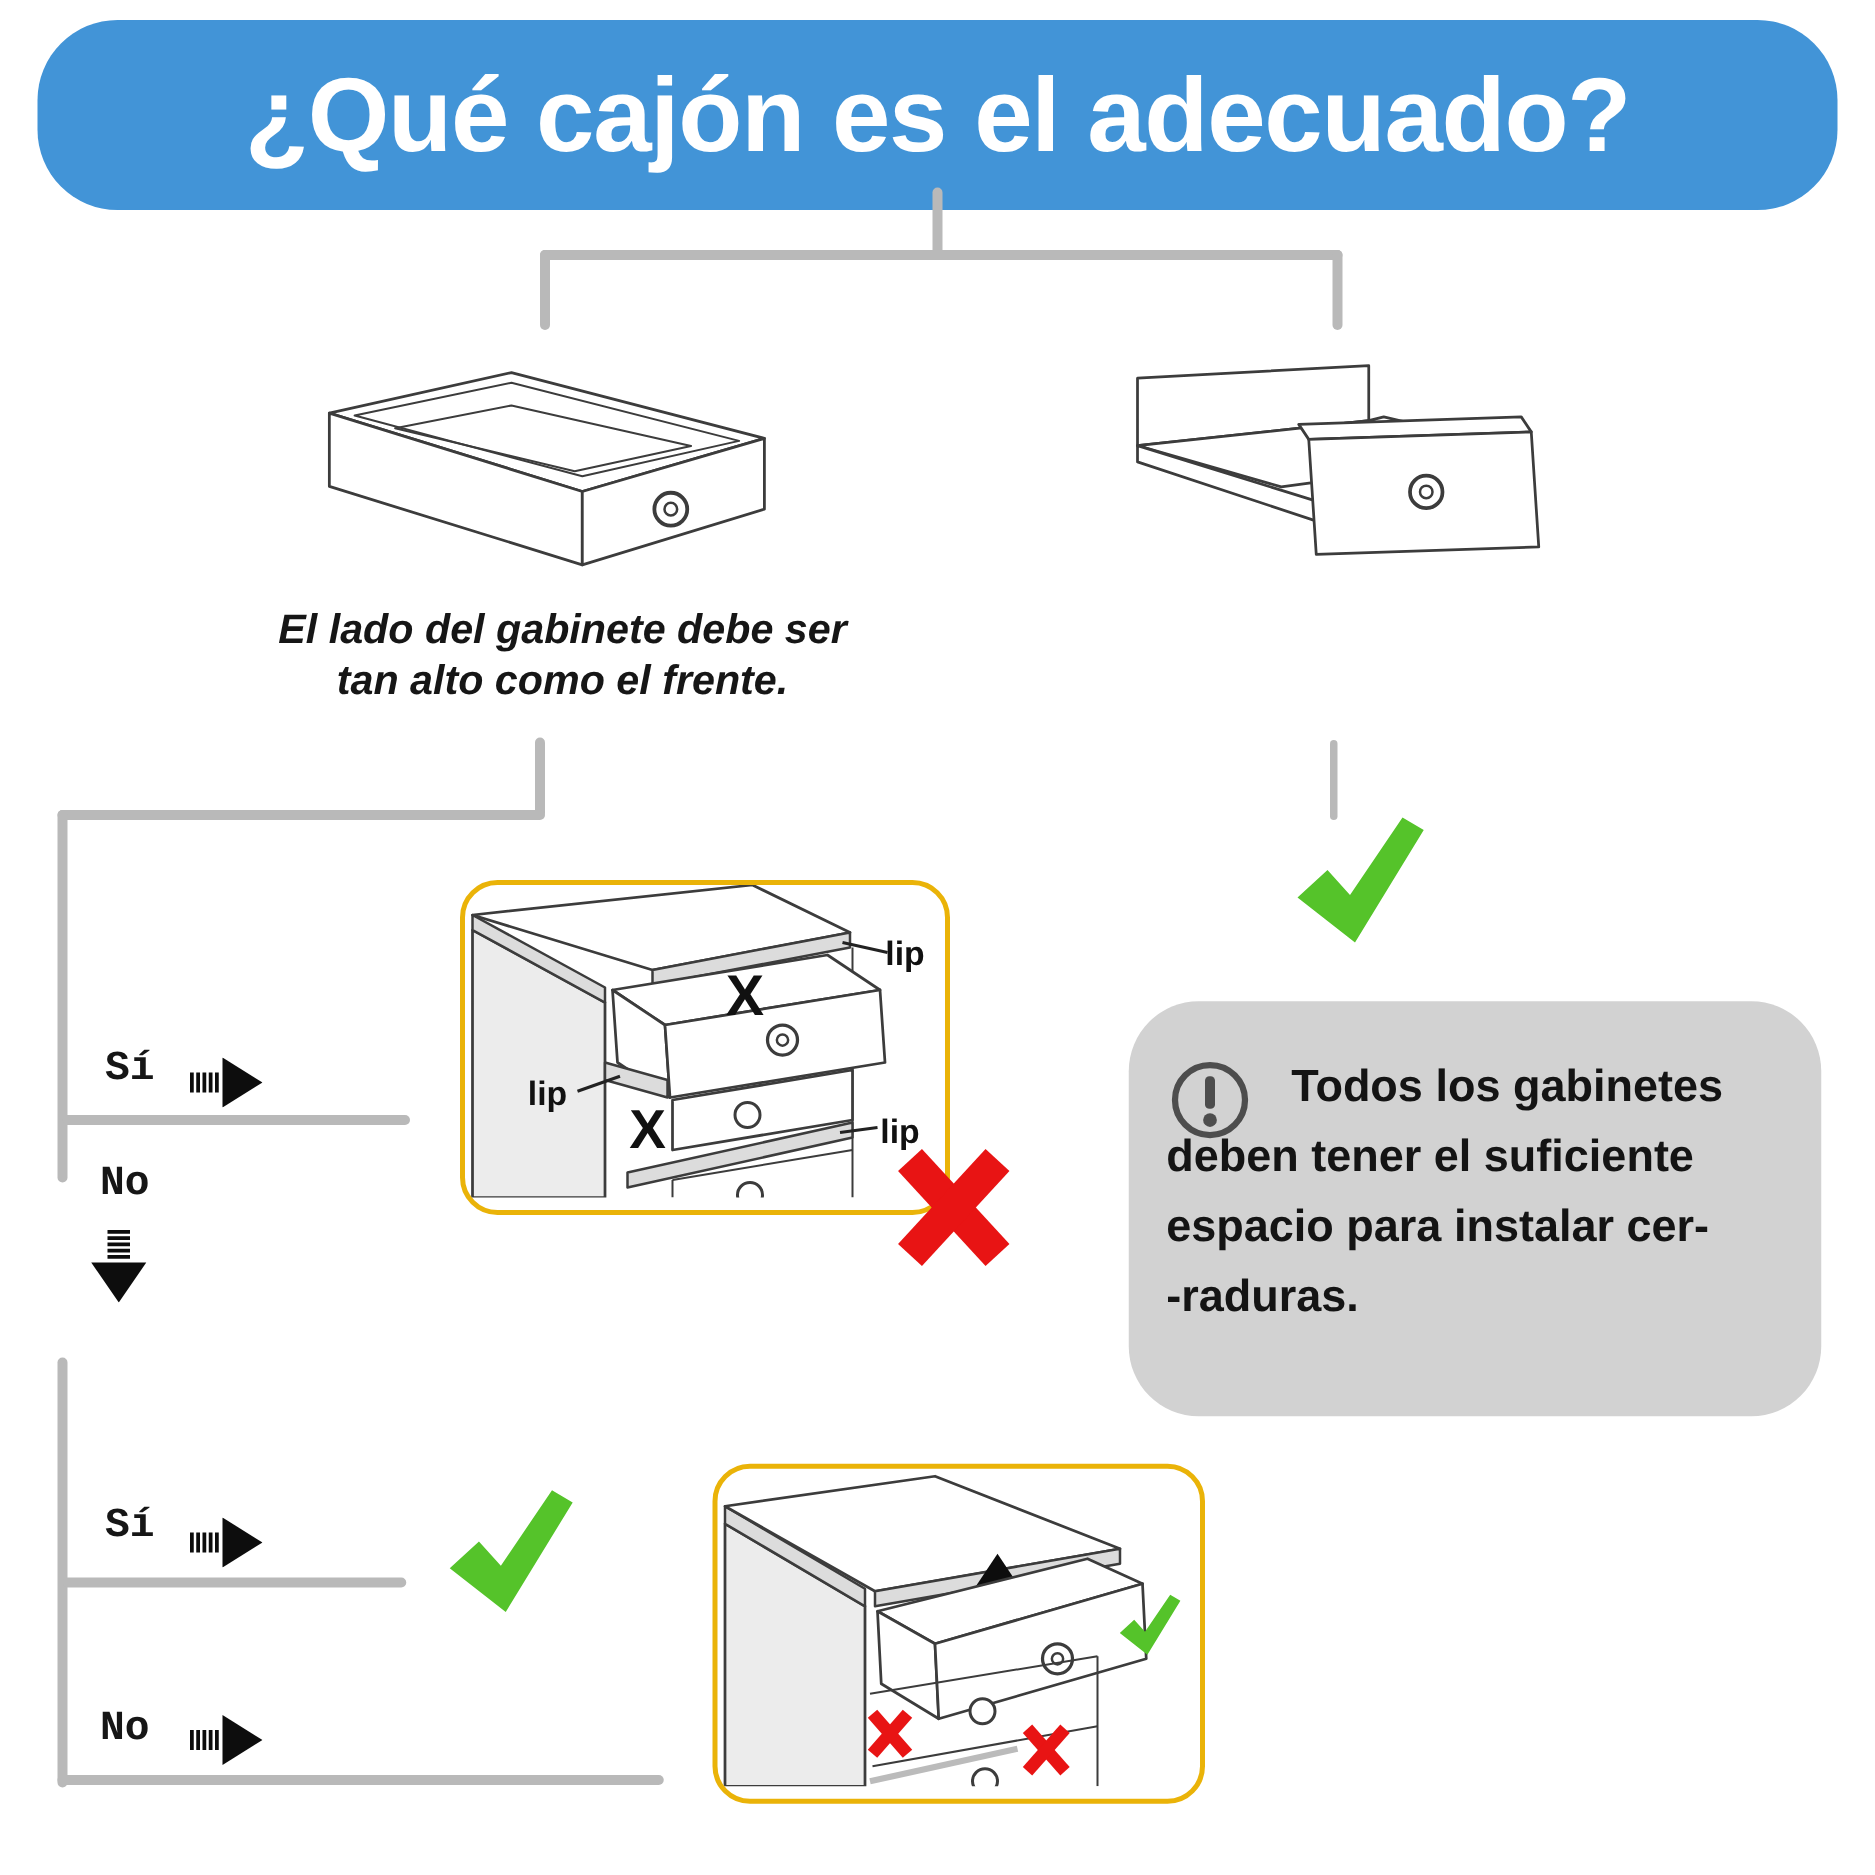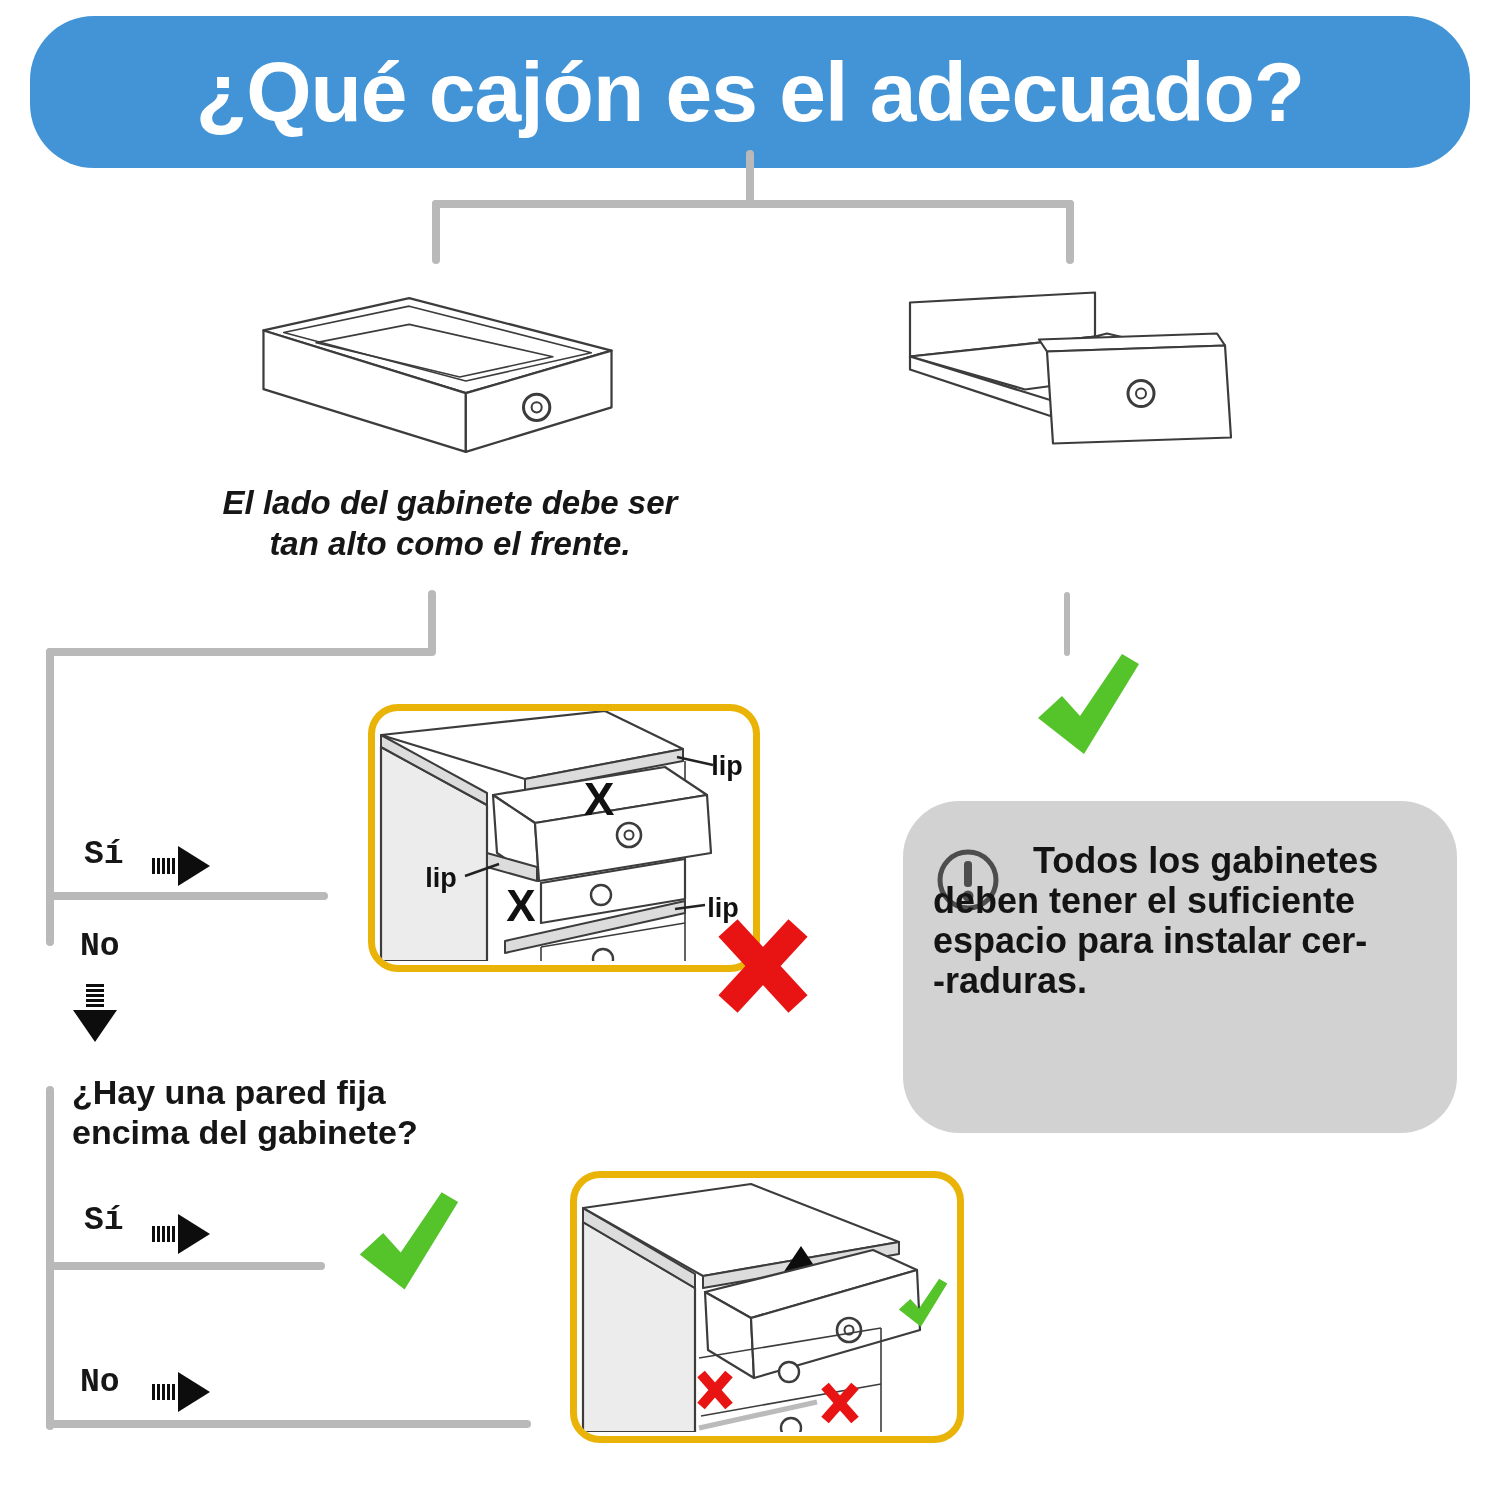--- a/index.html
+++ b/index.html
@@ -7,23 +7,23 @@
        font-family:"Liberation Sans",sans-serif;font-weight:bold;color:#161616;}
   #canvas{position:relative;width:1500px;height:1500px;background:#fff;}
   .abs{position:absolute;}
   .gline{position:absolute;background:#b9b9b9;border-radius:4px;}
   .banner{position:absolute;left:30px;top:16px;width:1440px;height:152px;
           background:#4294d7;border-radius:64px;display:flex;align-items:center;justify-content:center;}
   .banner span{color:#fff;font-size:84px;letter-spacing:-1px;white-space:nowrap;}
   .caption{position:absolute;font-size:33px;line-height:1.25;text-align:center;white-space:pre-line;font-style:italic;}
   .question{position:absolute;font-size:34px;line-height:1.18;white-space:pre-line;}
   .yn{position:absolute;font-size:33px;line-height:1;font-family:Liberation Mono, monospace;}
-  .darkbox{position:absolute;background:#fff;border:7px solid #eab308;border-radius:30px;box-sizing:border-box;overflow:hidden;}
+  .darkbox{position:absolute;background:#fff;border:4px solid #eab308;border-radius:30px;box-sizing:border-box;overflow:hidden;}
   .notebox{position:absolute;left:903px;top:801px;width:554px;height:332px;background:#d2d2d2;border-radius:56px;}
-  .notetext{position:absolute;left:30px;right:6px;top:40px;font-size:36px;line-height:40px;
+  .notetext{position:absolute;left:30px;right:6px;top:40px;font-size:36px;line-height:56px;
             white-space:pre-line;text-indent:100px;color:#141414;}
   .bottomcap{position:absolute;left:995px;top:1300px;font-size:33px;line-height:1.25;white-space:pre-line;}
   svg{display:block;}
   .ln{fill:#fff;stroke:#3c3c3c;stroke-width:2.2;stroke-linejoin:round;}
   .thin{fill:none;stroke:#3c3c3c;stroke-width:1.6;stroke-linejoin:round;}
   .grayfill{fill:#dcdcdc;stroke:#3c3c3c;stroke-width:2;stroke-linejoin:round;}
   .sidefill{fill:#ececec;stroke:#3c3c3c;stroke-width:2.2;stroke-linejoin:round;}
   .liptxt{font-family:"Liberation Sans",sans-serif;font-size:27px;font-weight:bold;fill:#111;}
   .xtxt{font-family:"Liberation Sans",sans-serif;font-weight:bold;fill:#111;}
   .leader{stroke:#222;stroke-width:2.5;fill:none;}
@@ -144,22 +144,20 @@
       <circle cx="33" cy="33" r="28" fill="none" stroke="#4d4d4d" stroke-width="5"></circle>
       <rect x="29" y="14" width="8" height="26" rx="3.5" fill="#4d4d4d"></rect>
       <circle cx="33" cy="49" r="5.5" fill="#4d4d4d"></circle>
     </svg>
     <div class="notetext">Todos los gabinetes
 deben tener el suficiente
 espacio para instalar cer-
 -raduras.</div>
   </div>
 
-  <div class="question" style="left:72px;top:1072px;">¿Hay una pared fija
-encima del gabinete?</div>
   <div class="gline" style="left:46px;top:1086px;width:8px;height:344px"></div>
 
   <div class="yn" style="left:84px;top:1204px">Sí</div>
   <svg class="abs" style="left:152px;top:1214px" width="58" height="40" viewBox="0 0 58 40">
     <rect class="blackfill" x="0" y="12" width="3" height="16"></rect>
       <rect class="blackfill" x="5" y="12" width="3" height="16"></rect>
     <rect class="blackfill" x="10" y="12" width="3" height="16"></rect>
       <rect class="blackfill" x="15" y="12" width="3" height="16"></rect>
     <rect class="blackfill" x="20" y="12" width="3" height="16"></rect>
     <polygon class="blackfill" points="26,0 58,20 26,40"></polygon>

